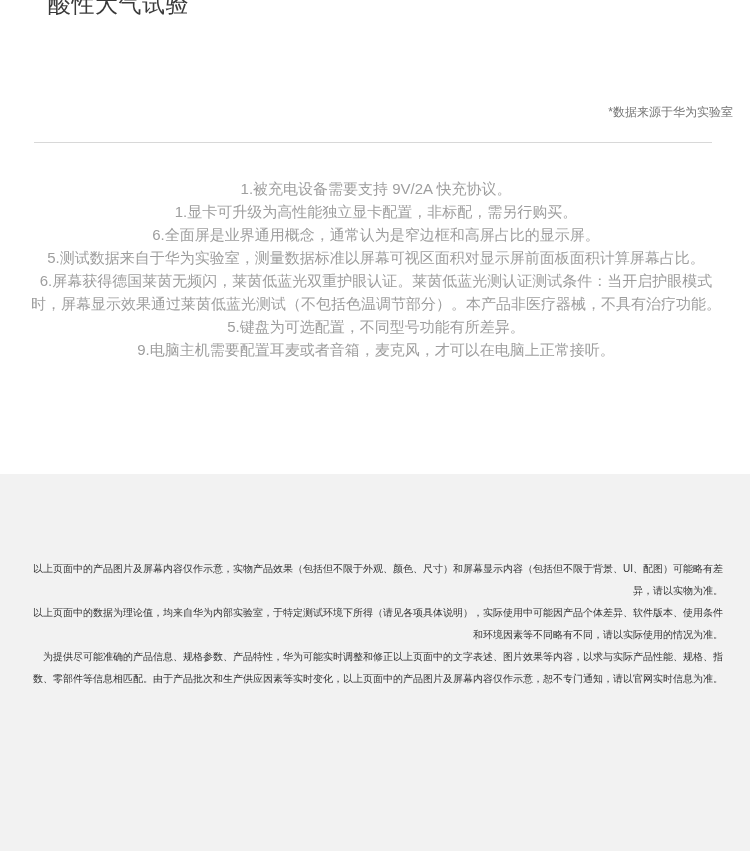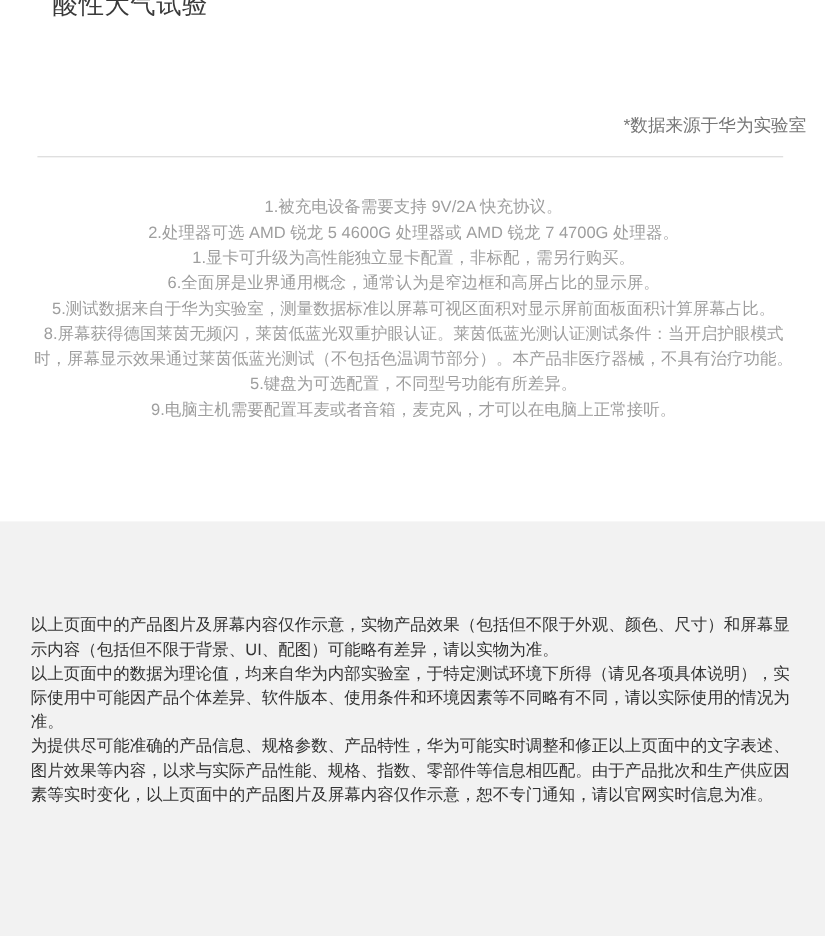--- a/index.html
+++ b/index.html
@@ -19,21 +19,21 @@
     font-size: 23px;
     letter-spacing: 0.5px;
     font-weight: 500;
     color: var(--heading-text, #3a3a3a);
     white-space: nowrap;
   }
   .data-source-note {
     position: absolute;
     top: 104px;
     right: 17px;
-    font-size: 16px;
+    font-size: 12px;
     color: var(--note-text, #757575);
     white-space: nowrap;
   }
   .divider {
     position: absolute;
     top: 142px;
     left: 34px;
     width: 678px;
     height: 1px;
     background: var(--divider, #d8d8d8);
@@ -52,44 +52,44 @@
   .legal-footer {
     position: absolute;
     top: 474px;
     left: 0;
     width: 750px;
     height: 377px;
     background: var(--footer-bg, #f2f2f2);
   }
   .legal-footer-inner {
     padding: 84px 27px 0 28px;
-    font-size: 15px;
+    font-size: 10px;
     line-height: 22px;
     color: var(--footer-text, #333333);
+    text-align: right;
   }
   .legal-footer-inner p { margin: 0; padding: 0; }
 </style>
 </head>
 <body>
 
 <div class="page" style="--heading-text: #3a3a3a; --note-text: #757575; --divider: #d8d8d8; --list-text: #9e9e9e; --footer-bg: #f2f2f2; --footer-text: #333333;">
 
   <div class="section-heading">酸性大气试验</div>
 
   <div class="data-source-note">*数据来源于华为实验室</div>
 
   <div class="divider"></div>
 
   <div class="disclaimers">
     <p>1.被充电设备需要支持 9V/2A 快充协议。</p>
-    <p>2.处理器可选 AMD 锐龙 5 4600G 处理器或 AMD 锐龙 7 4700G 处理器。</p>
     <p>1.显卡可升级为高性能独立显卡配置，非标配，需另行购买。</p>
     <p>6.全面屏是业界通用概念，通常认为是窄边框和高屏占比的显示屏。</p>
     <p>5.测试数据来自于华为实验室，测量数据标准以屏幕可视区面积对显示屏前面板面积计算屏幕占比。</p>
-    <p>8.屏幕获得德国莱茵无频闪，莱茵低蓝光双重护眼认证。莱茵低蓝光测认证测试条件：当开启护眼模式时，屏幕显示效果通过莱茵低蓝光测试（不包括色温调节部分）。本产品非医疗器械，不具有治疗功能。</p>
+    <p>6.屏幕获得德国莱茵无频闪，莱茵低蓝光双重护眼认证。莱茵低蓝光测认证测试条件：当开启护眼模式时，屏幕显示效果通过莱茵低蓝光测试（不包括色温调节部分）。本产品非医疗器械，不具有治疗功能。</p>
     <p>5.键盘为可选配置，不同型号功能有所差异。</p>
     <p>9.电脑主机需要配置耳麦或者音箱，麦克风，才可以在电脑上正常接听。</p>
   </div>
 
   <div class="legal-footer">
     <div class="legal-footer-inner">
       <p>以上页面中的产品图片及屏幕内容仅作示意，实物产品效果（包括但不限于外观、颜色、尺寸）和屏幕显示内容（包括但不限于背景、UI、配图）可能略有差异，请以实物为准。</p>
       <p>以上页面中的数据为理论值，均来自华为内部实验室，于特定测试环境下所得（请见各项具体说明），实际使用中可能因产品个体差异、软件版本、使用条件和环境因素等不同略有不同，请以实际使用的情况为准。</p>
       <p>为提供尽可能准确的产品信息、规格参数、产品特性，华为可能实时调整和修正以上页面中的文字表述、图片效果等内容，以求与实际产品性能、规格、指数、零部件等信息相匹配。由于产品批次和生产供应因素等实时变化，以上页面中的产品图片及屏幕内容仅作示意，恕不专门通知，请以官网实时信息为准。</p>
     </div>

